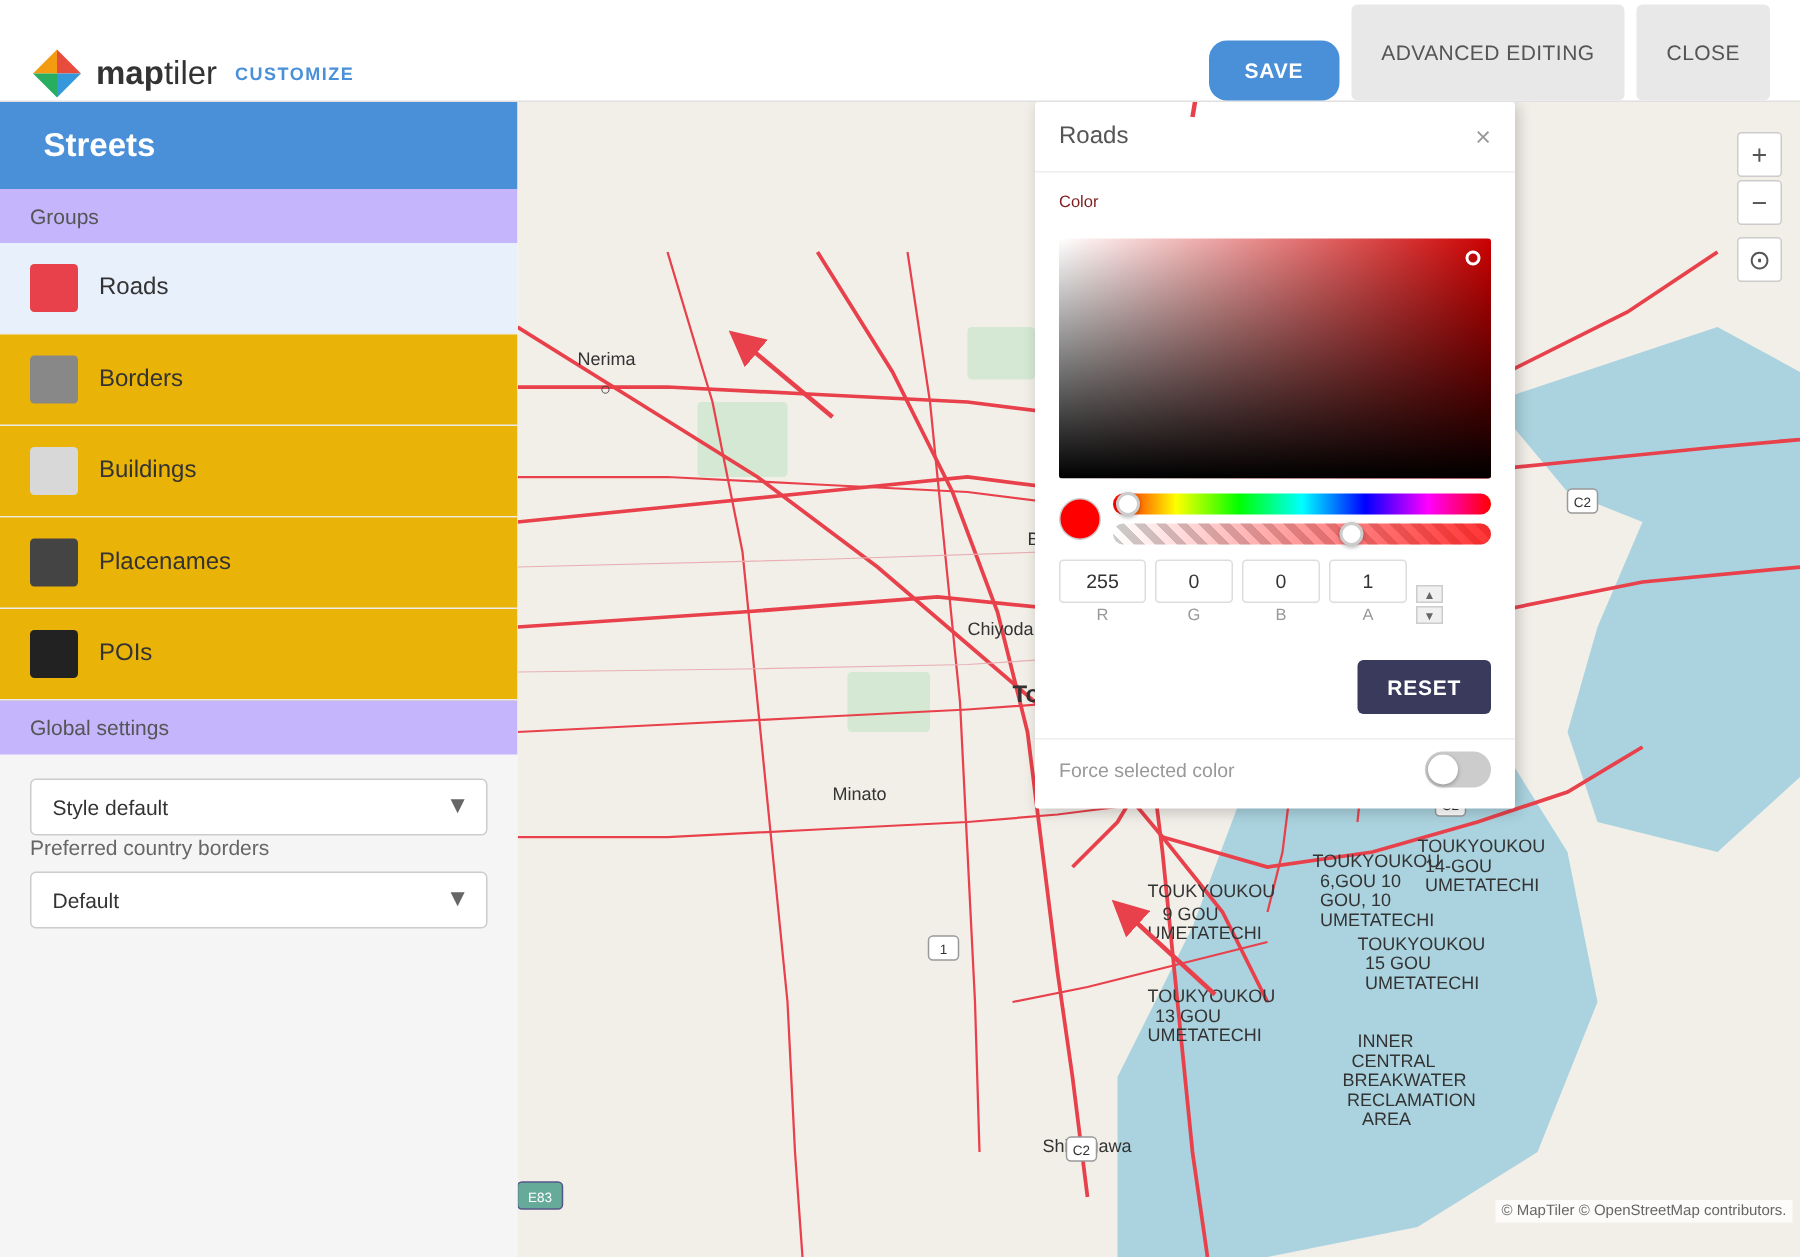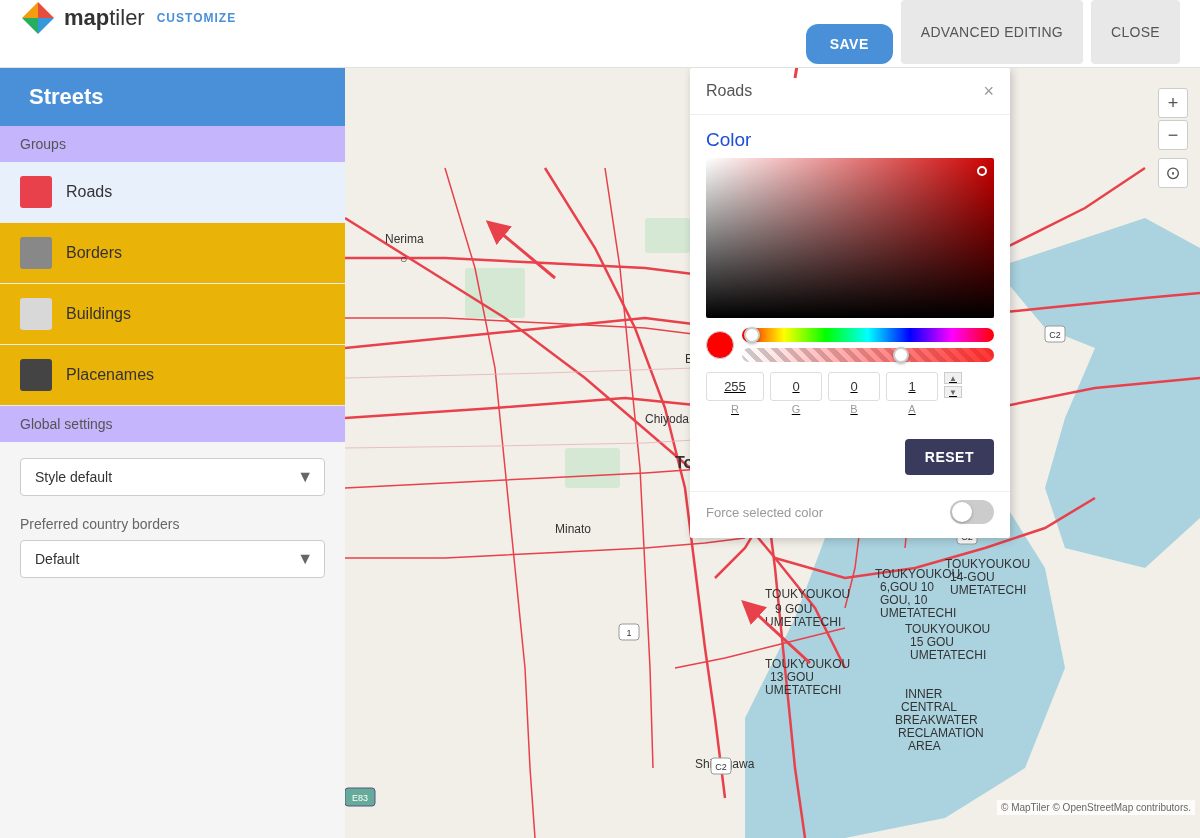--- a/index.html
+++ b/index.html
@@ -3,21 +3,21 @@
   <meta charset="utf-8">
   <style>
     * { box-sizing: border-box; margin: 0; padding: 0; }
     body { font-family: -apple-system, BlinkMacSystemFont, 'Segoe UI', sans-serif; width: 1200px; height: 838px; overflow: hidden; background: #f0f0f0; }
 
     
     .header {
       height: 68px;
       background: #fff;
       display: flex;
-      align-items: flex-start;
+      align-items: flex-end;
       padding: 0 20px;
       border-bottom: 1px solid #e0e0e0;
       position: relative;
       z-index: 100;
     }
     .logo-area {
       display: flex;
       align-items: center;
       gap: 8px;
       flex: 1;
@@ -115,21 +115,20 @@
     .settings-section {
       padding: 16px 20px;
     }
     .settings-label {
       font-size: 14px;
       color: #666;
       margin-bottom: 8px;
     }
     .dropdown-wrapper {
       position: relative;
-      margin-bottom: 20px;
     }
     .dropdown-wrapper select {
       width: 100%;
       padding: 10px 14px;
       border: 1px solid #ccc;
       border-radius: 4px;
       background: #fff;
       font-size: 14px;
       color: #333;
       appearance: none;
@@ -223,23 +222,23 @@
     .panel-close {
       cursor: pointer;
       color: #999;
       font-size: 18px;
       line-height: 1;
     }
     .color-section {
       padding: 14px 16px;
     }
     .color-label {
-      font-size: 19px;
-      color: #1d4ed8;
-      margin-bottom: 7px;
+      font-size: 11px;
+      color: #7f1d1d;
+      margin-bottom: 18px;
     }
     .color-gradient {
       width: 100%;
       height: 160px;
       border-radius: 2px;
       position: relative;
       background: linear-gradient(to right, #fff, #cc0000);
       overflow: hidden;
       margin-bottom: 10px;
       cursor: crosshair;
@@ -305,23 +304,22 @@
       height: 28px;
       border-radius: 50%;
       background: #ff0000;
       flex-shrink: 0;
       border: 1px solid #ccc;
     }
 
     .rgba-inputs {
       display: flex;
       gap: 6px;
-      align-items: flex-start;
+      align-items: flex-end;
       margin-top: 10px;
-      text-decoration: underline;
     }
     .rgba-input-group {
       display: flex;
       flex-direction: column;
       align-items: center;
       gap: 2px;
     }
     .rgba-input {
       width: 52px;
       padding: 6px 4px;
@@ -478,20 +476,24 @@
       <div class="group-color-swatch" style="background:#888888;"></div>
       <span class="group-label">Borders</span>
     </div>
     <div class="group-item">
       <div class="group-color-swatch" style="background:#d8d8d8;"></div>
       <span class="group-label">Buildings</span>
     </div>
     <div class="group-item">
       <div class="group-color-swatch" style="background:#444444;"></div>
       <span class="group-label">Placenames</span>
+    </div>
+    <div class="group-item">
+      <div class="group-color-swatch" style="background:#222222;"></div>
+      <span class="group-label">POIs</span>
     </div>
 
     <div class="section-header">Global settings</div>
 
     <div class="settings-section">
       <div class="dropdown-wrapper">
         <select>
           <option>Style default</option>
           <option>English</option>
           <option>Japanese</option>

